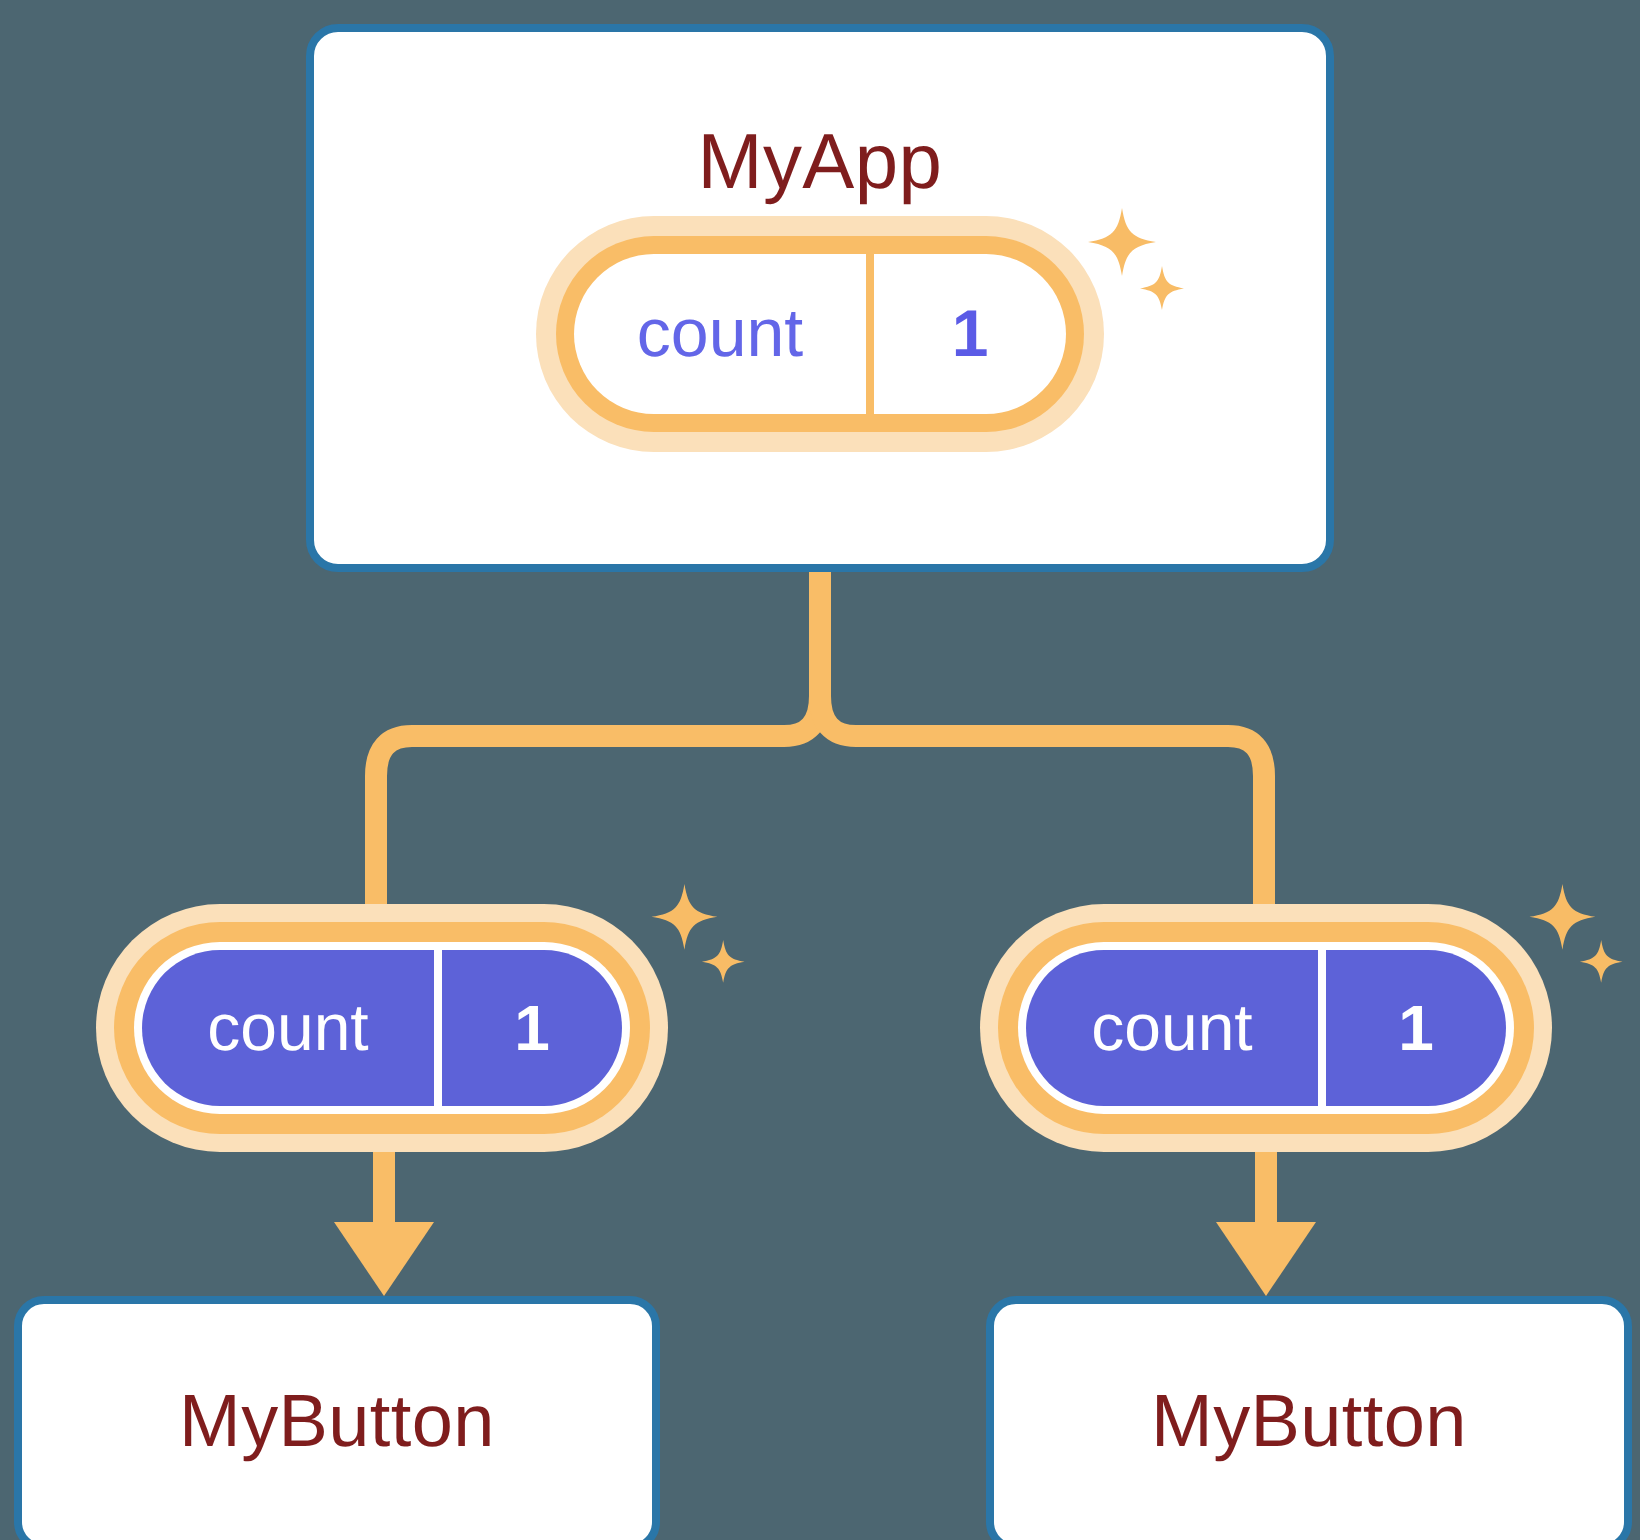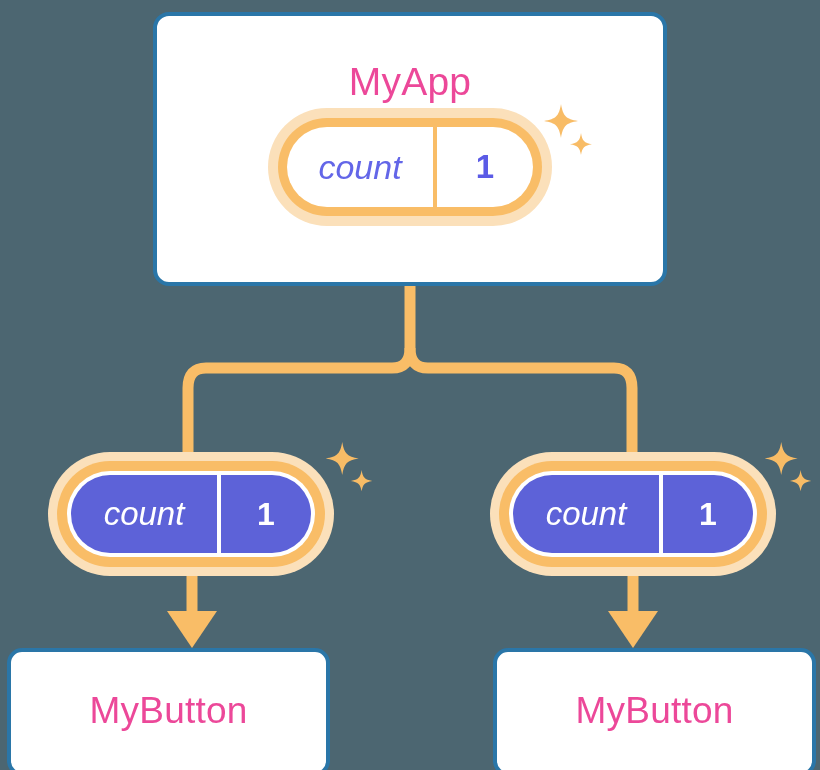--- a/index.html
+++ b/index.html
@@ -42,21 +42,21 @@
   }
   #myapp-box {
     left: 153px;
     top: 12px;
     width: 514px;
     height: 274px;
     border-radius: 16px;
     display: block;
   }
   .comp-title {
-    color: #ec4899;
+    color: #7f1d1d;
     font-size: 39px;
     font-weight: 400;
     letter-spacing: 0.2px;
     line-height: 1;
     text-align: center;
   }
   #myapp-title {
     position: absolute;
     left: 0;
     right: 0;
@@ -101,21 +101,21 @@
     display: flex;
     align-items: stretch;
     overflow: hidden;
   }
   .pill-cell {
     display: flex;
     align-items: center;
     justify-content: center;
     box-sizing: border-box;
   }
-  .pill-name  { flex: 0 0 auto; font-style: italic; }
+  .pill-name  { flex: 0 0 auto; }
   .pill-value { flex: 1 1 auto; }
   .pill-divider {
     flex: 0 0 auto;
     align-self: stretch;
   }
 
   
   #pill-top { left: 268px; top: 108px; width: 284px; height: 118px; }
   #pill-top .pill-halo  { left: 0;    top: 0;    width: 284px; height: 118px; }
   #pill-top .pill-ring  { left: 10px; top: 10px; width: 264px; height: 98px; }

